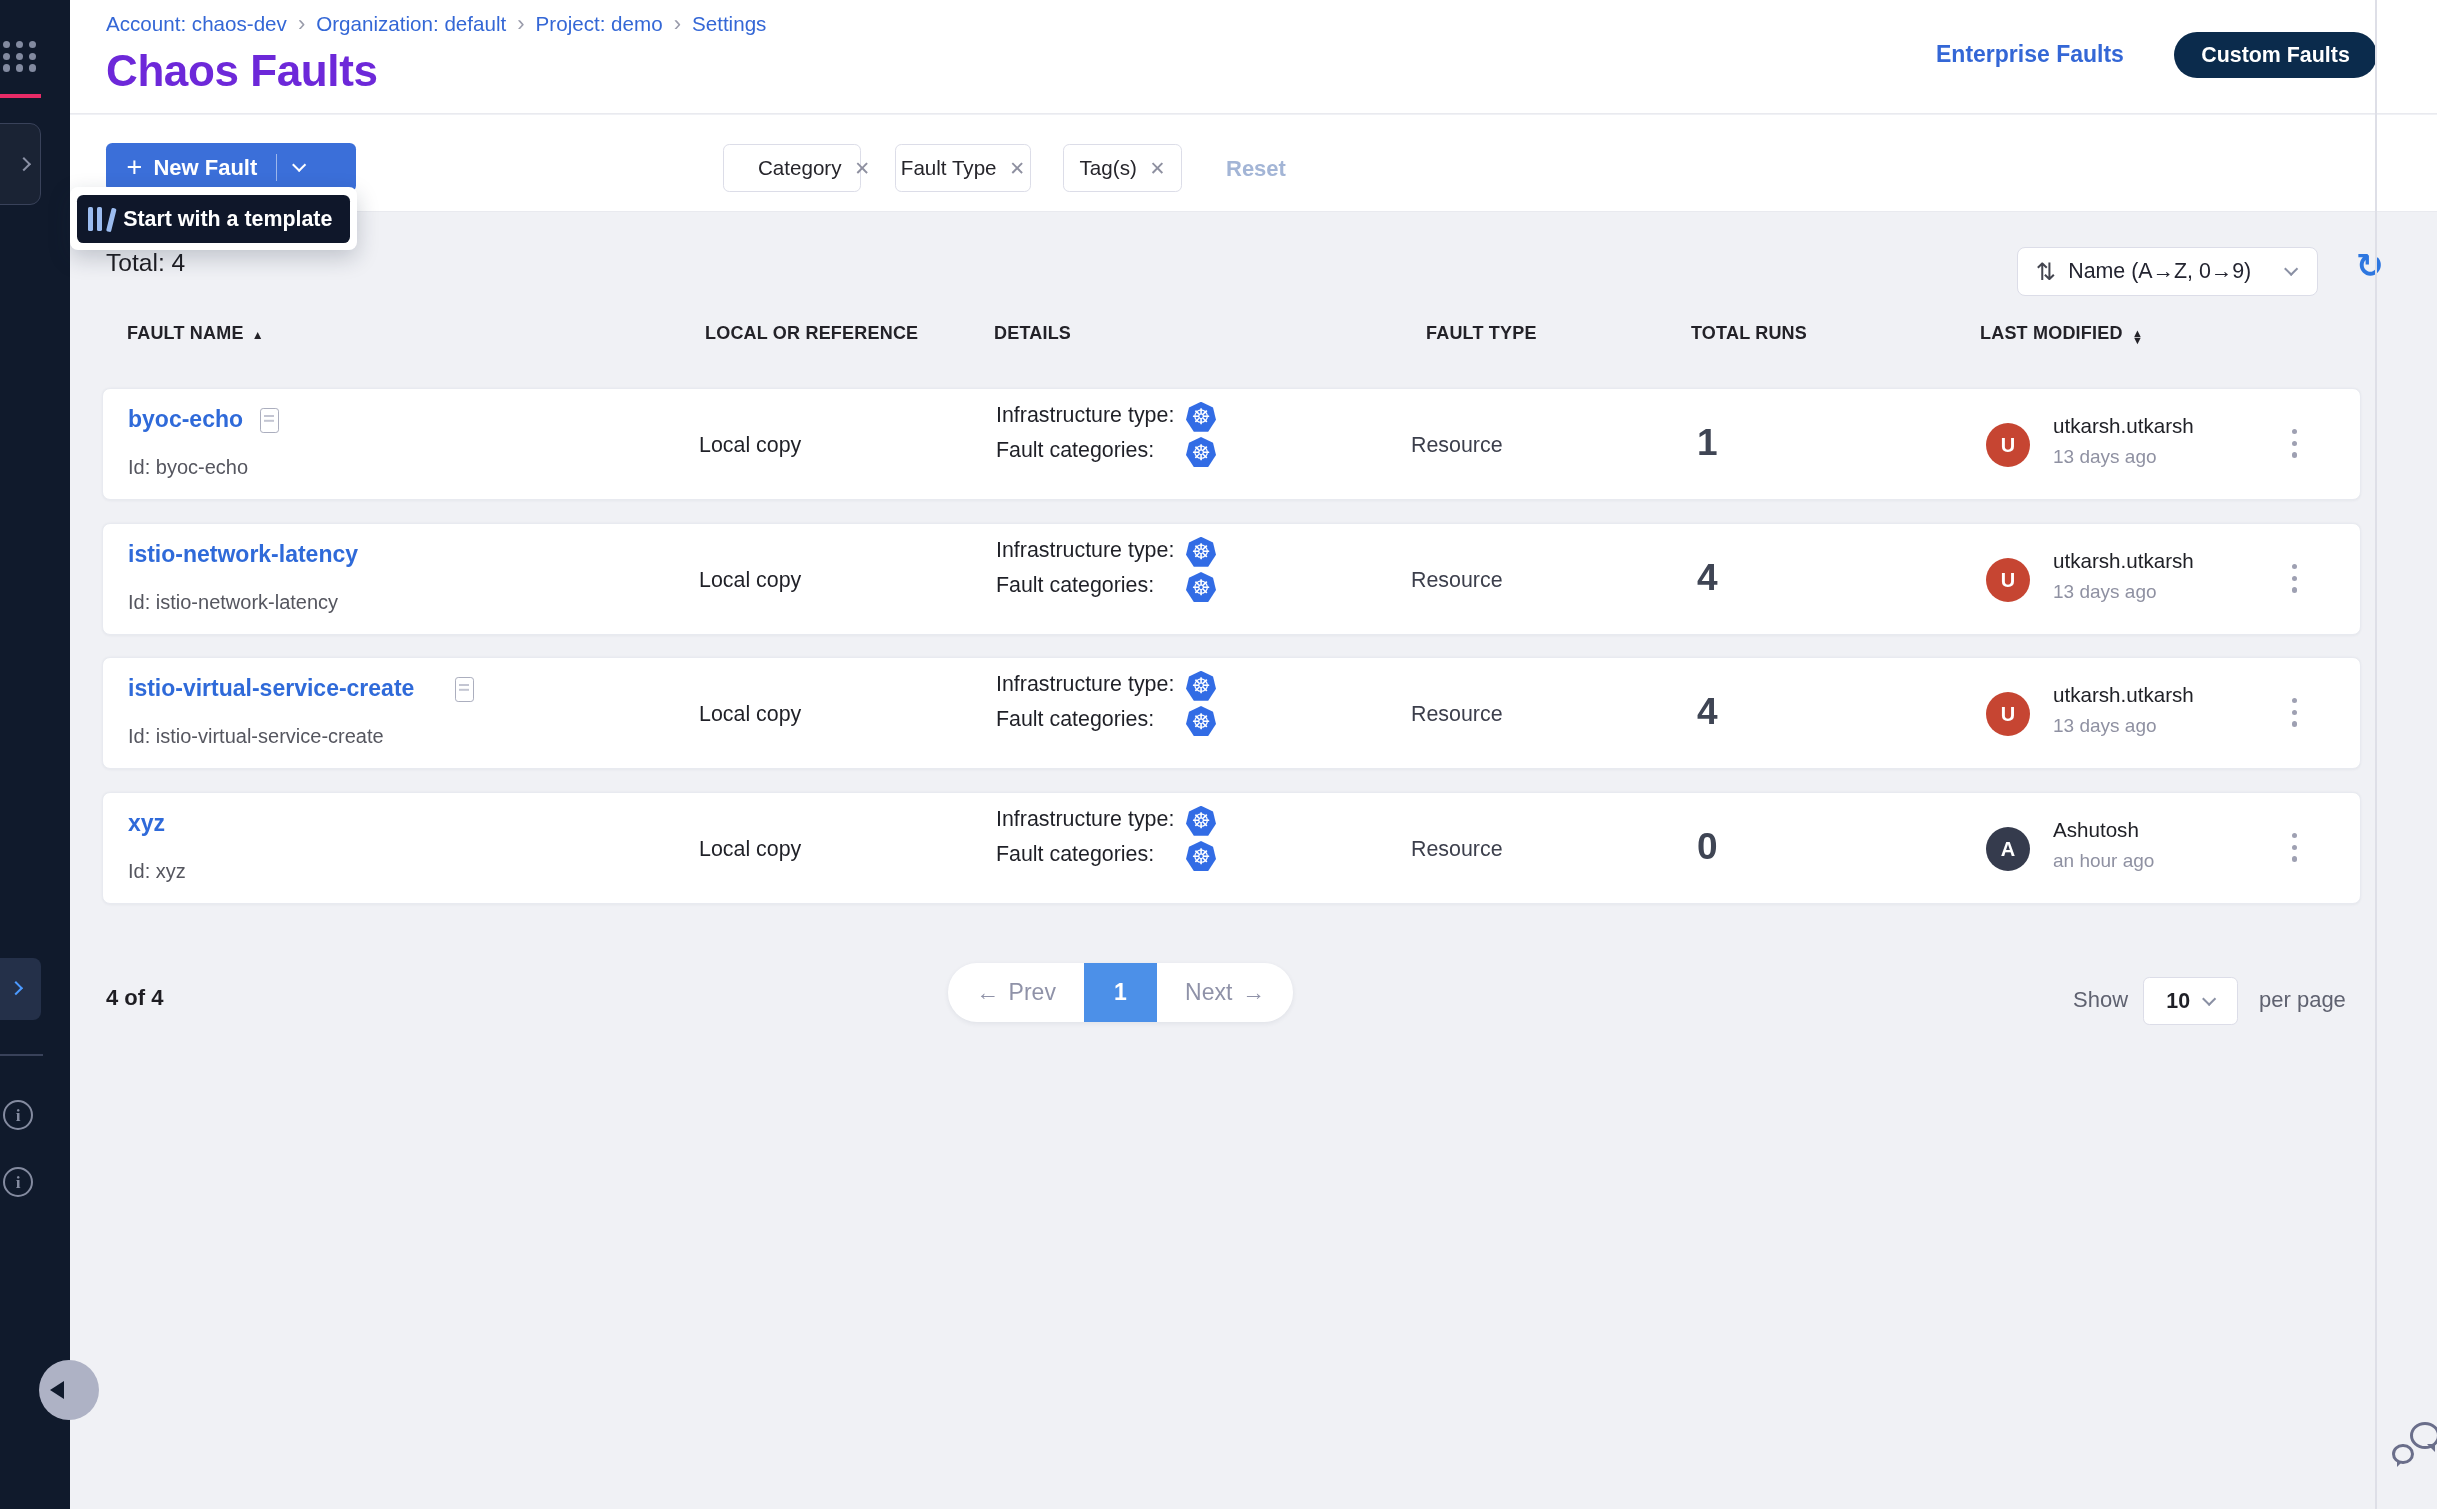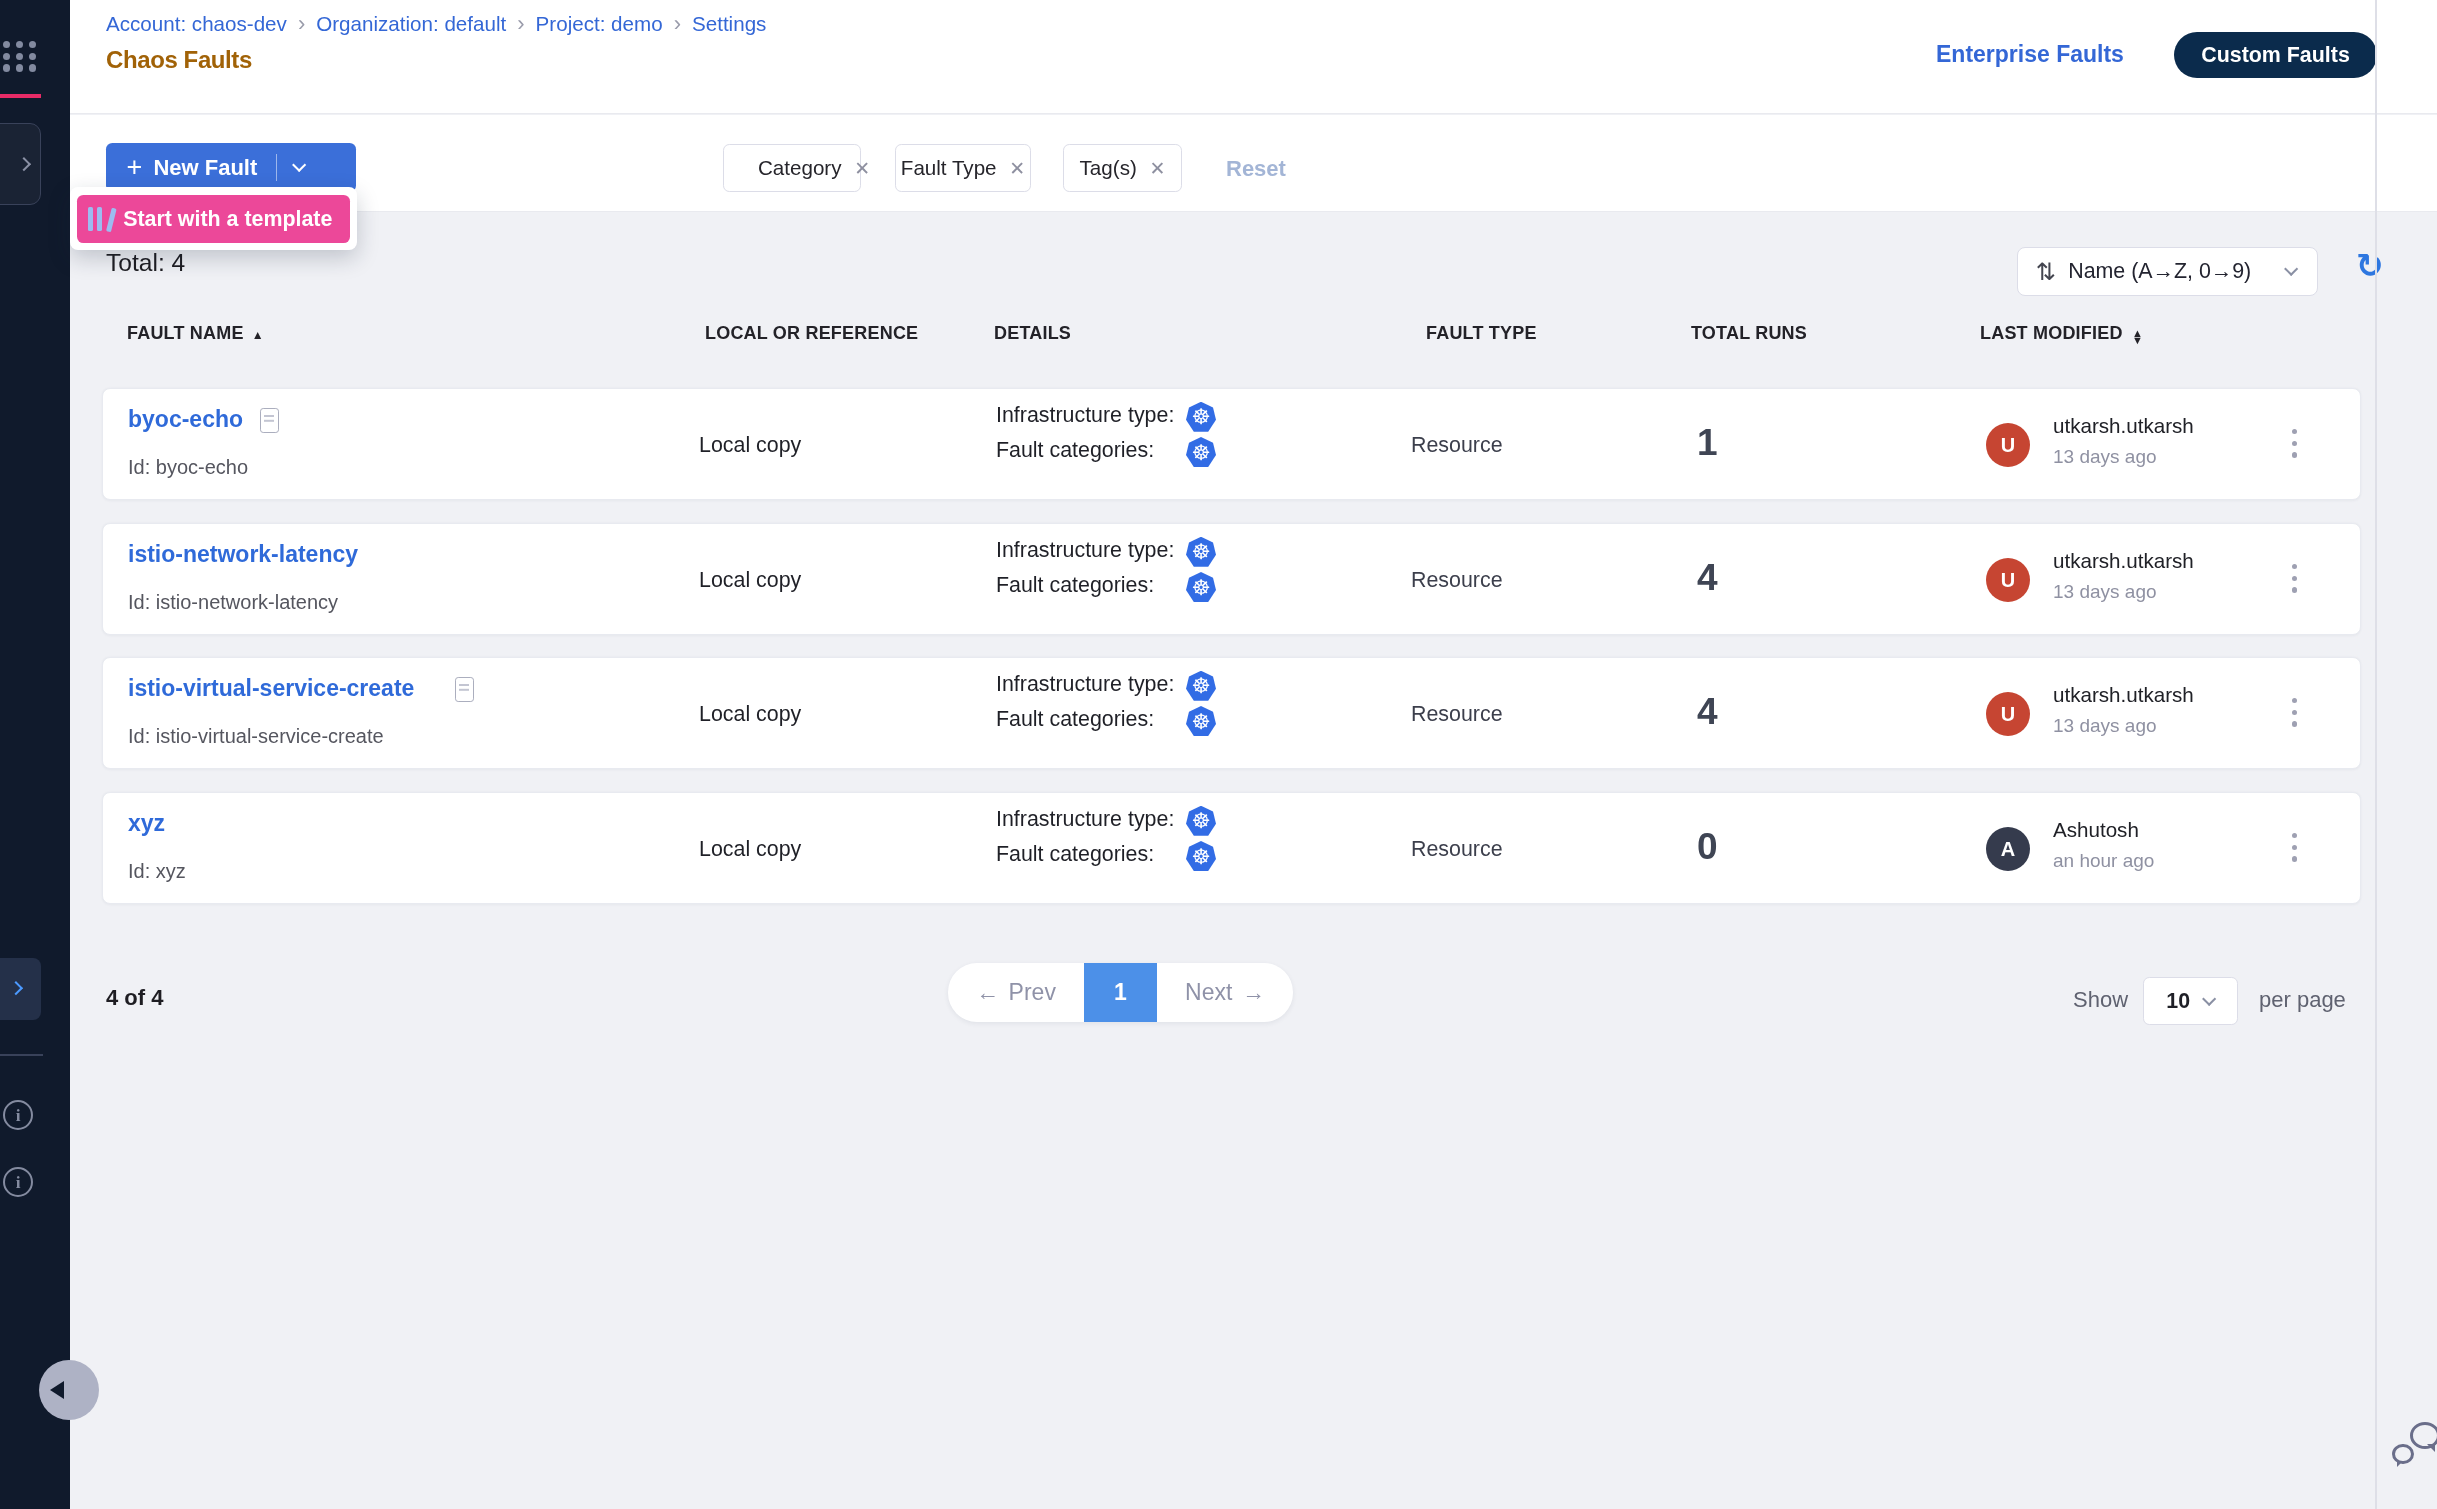--- a/index.html
+++ b/index.html
@@ -32,21 +32,21 @@
   .collapse-handle { position:absolute; left:39px; top:1360px; width:60px; height:60px;
     border-radius:50%; background:#AEB2C5; z-index:4; }
   .collapse-handle .tri { position:absolute; left:11px; top:20.6px; width:0; height:0;
     border-top:9.5px solid transparent; border-bottom:9.5px solid transparent; border-right:14.3px solid #101A2C; }
 
   
   .main { position:absolute; left:70px; top:0; width:2368px; height:1223px; }
   .hdr { position:absolute; left:0; top:0; width:100%; height:114px; background:#FFFFFF; border-bottom:0.8px solid #E9EAEF; }
   .crumbs { position:absolute; left:36px; top:11px; font-size:20.6px; color:#3467D6; display:flex; gap:11px; align-items:center; }
   .crumbs .sep { color:#9A9CAB; font-size:22px; }
-  .page-title { position:absolute; left:36px; top:46px; font-size:24px; font-weight:700; color:#a16207; letter-spacing:-0.4px; }
+  .page-title { position:absolute; left:36px; top:46px; font-size:44px; font-weight:700; color:#6d28d9; letter-spacing:-0.4px; }
   .ent-link { position:absolute; left:1866px; top:41px; font-size:23px; font-weight:700; color:#3467D6; cursor:pointer; }
   .custom-btn { position:absolute; left:2104px; top:32px; width:203px; height:46px; border-radius:23px;
     background:#0B2B4C; color:#FFFFFF; font-size:21.4px; font-weight:700;
     display:flex; align-items:center; justify-content:center; cursor:pointer; }
 
   .toolbar { position:absolute; left:0; top:115px; width:100%; height:97px; background:#FFFFFF; border-bottom:0.8px solid #E9EAEF; }
   .newfault { position:absolute; left:36px; top:28px; width:250px; height:49px; background:#3B6FD9;
     border-radius:6.3px; color:#fff; display:flex; align-items:center; cursor:pointer; }
   .newfault .plus { font-size:27px; font-weight:400; margin-left:20.6px; }
   .newfault .lbl { font-size:22px; font-weight:700; margin-left:11px; }
@@ -60,21 +60,21 @@
   .search-box input { border:none; outline:none; font-size:21.4px; color:#3A3B44; margin-left:12.7px; width:238px;
     font-family:inherit; background:transparent; }
   .search-box input::placeholder { color:#9B9DAD; }
   .chip { position:absolute; top:29px; height:48px; background:#fff; border:0.8px solid #DCDDE8; border-radius:6.3px;
     display:flex; align-items:center; justify-content:center; gap:12.7px; font-size:20.6px; color:#26252B; cursor:pointer; }
   .chip .x { color:#8E90A0; font-size:19px; }
   .reset { position:absolute; left:1156px; top:41px; font-size:22px; font-weight:700; color:#A3B5D6; cursor:pointer; }
 
   .popup { position:absolute; left:0px; top:187px; width:287px; height:63px; background:#fff; border-radius:8px;
     box-shadow:0 8px 22px rgba(25,35,60,.22); padding:8px 7.1px; z-index:6; }
-  .menu-item { width:100%; height:48px; background:#ec4899; border-radius:6.3px; color:#fff;
+  .menu-item { width:100%; height:48px; background:#0f172a; border-radius:6.3px; color:#fff;
     display:flex; align-items:center; font-size:21.4px; font-weight:700; cursor:pointer; }
   .tpl-icon { display:flex; gap:4px; margin:0 12.7px 0 11px; align-items:flex-end; }
   .tpl-icon i { width:4.8px; height:24px; background:#9CBCF0; border-radius:1.6px; }
   .tpl-icon i:nth-child(3) { transform:rotate(14deg); transform-origin:bottom left; }
 
   .total { position:absolute; left:36px; top:249px; font-size:24.6px; font-weight:400; color:#1E1D22; }
   .sort-box { position:absolute; left:1947px; top:247px; width:301px; height:49px; background:#fff;
     border:0.8px solid #DCDDE8; border-radius:8px; display:flex; align-items:center; cursor:pointer; }
   .sort-box .updown { font-size:24px; color:#43454F; margin-left:17.4px; font-family:"DejaVu Sans",sans-serif; }
   .sort-box .lbl { font-size:21.4px; color:#232430; margin-left:12.7px; }

